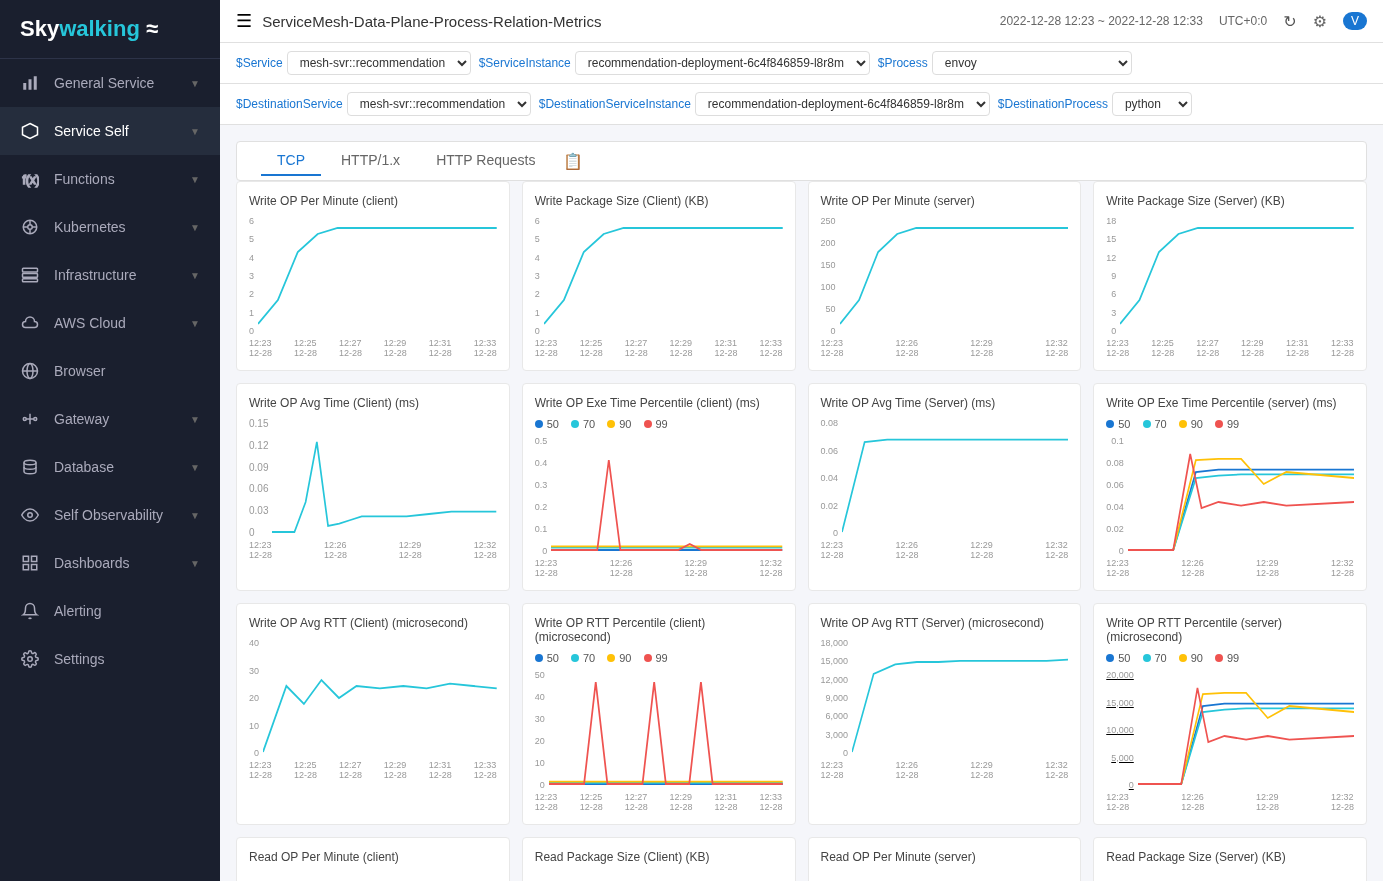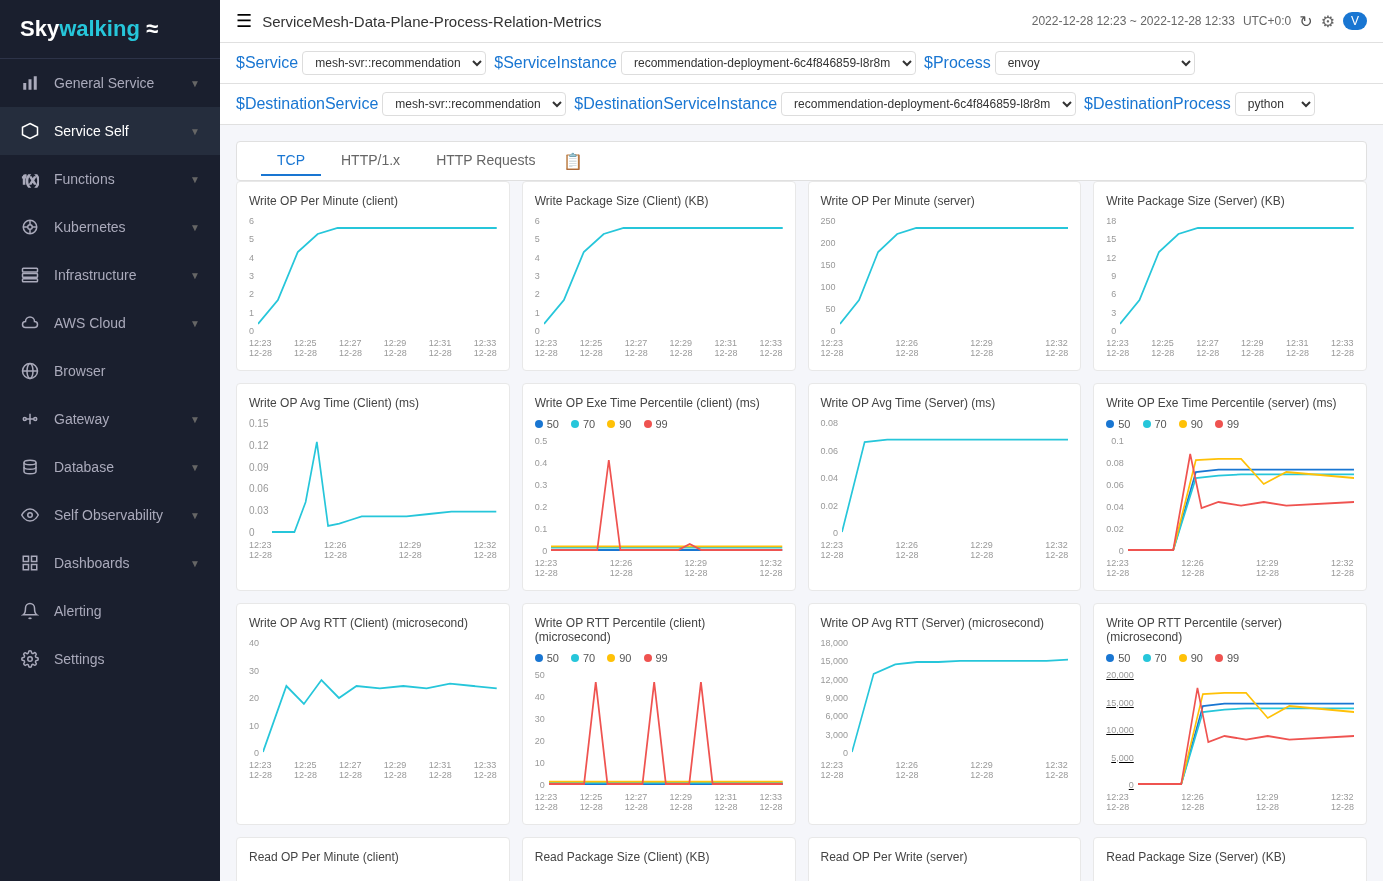--- a/index.html
+++ b/index.html
@@ -11,27 +11,27 @@
     .sidebar-item { display: flex; align-items: center; justify-content: space-between; padding: 14px 20px; cursor: pointer; font-size: 14px; color: #aab; }
     .sidebar-item.active { background: #252d3d; color: white; }
     .sidebar-item-left { display: flex; align-items: center; gap: 14px; }
     .sidebar-icon { width: 20px; height: 20px; display: flex; align-items: center; justify-content: center; flex-shrink: 0; }
     .chevron { font-size: 10px; color: #666; }
 
     
     .main { flex: 1; display: flex; flex-direction: column; overflow: hidden; }
     .topbar { background: white; padding: 10px 16px; display: flex; align-items: center; justify-content: space-between; border-bottom: 1px solid #e0e0e0; font-size: 14px; }
     .topbar-title { font-size: 15px; font-weight: 500; color: #333; }
-    .topbar-right { display: flex; align-items: center; gap: 8px; font-size: 12px; color: #666; }
+    .topbar-right { display: flex; align-items: center; gap: 16px; font-size: 12px; color: #666; }
     .refresh-btn { cursor: pointer; font-size: 16px; color: #555; }
     .toggle-btn { background: #1976d2; color: white; border-radius: 12px; padding: 2px 8px; font-size: 12px; }
 
     .filters { background: white; padding: 8px 16px; display: flex; align-items: center; gap: 8px; border-bottom: 1px solid #e0e0e0; flex-wrap: wrap; }
     .filter-group { display: flex; align-items: center; gap: 4px; }
-    .filter-label { font-size: 16px; color: #1976d2; font-weight: 500; }
+    .filter-label { font-size: 12px; color: #1976d2; font-weight: 500; }
     .filter-select { border: 1px solid #ddd; border-radius: 4px; padding: 3px 8px; font-size: 12px; color: #333; background: white; min-width: 80px; }
 
     .content { flex: 1; overflow-y: auto; padding: 16px; background: #f5f6fa; }
 
     
     .tabs { display: flex; align-items: center; gap: 4px; margin-bottom: 0; background: white; border-radius: 4px; padding: 4px 24px; border: 1px solid #e0e0e0; }
     .tab { padding: 6px 16px; font-size: 14px; cursor: pointer; color: #666; border-bottom: 2px solid transparent; }
     .tab.active { color: #1976d2; border-bottom: 2px solid #1976d2; font-weight: 500; }
     .tab-icon { cursor: pointer; margin-left: 8px; color: #888; }
 
@@ -691,21 +691,21 @@
   </div>
         <div class="chart-card">
     <div class="chart-title">Read OP Per Minute (client)</div>
 
   </div>
         <div class="chart-card">
     <div class="chart-title">Read Package Size (Client) (KB)</div>
 
   </div>
         <div class="chart-card">
-    <div class="chart-title">Read OP Per Write (server)</div>
+    <div class="chart-title">Read OP Per Minute (server)</div>
 
   </div>
         <div class="chart-card">
     <div class="chart-title">Read Package Size (Server) (KB)</div>
 
   </div>
       </div>
   </div>
 </div>
 

